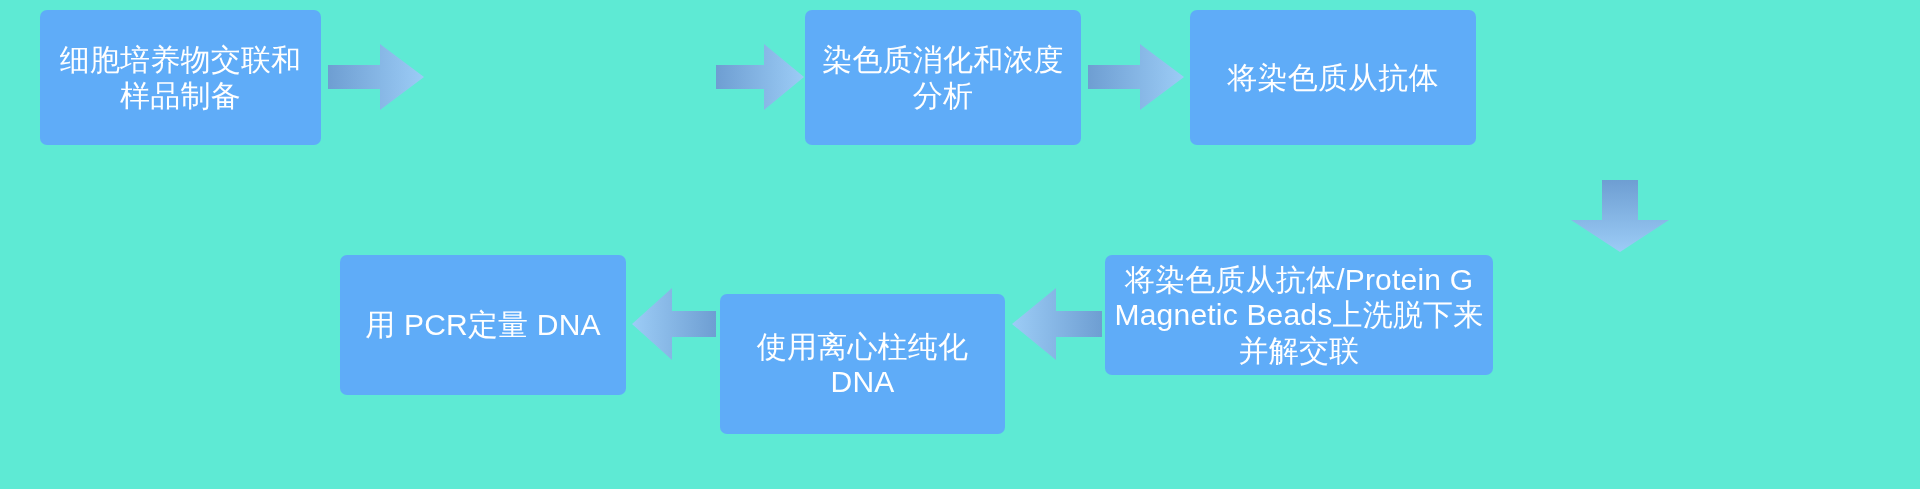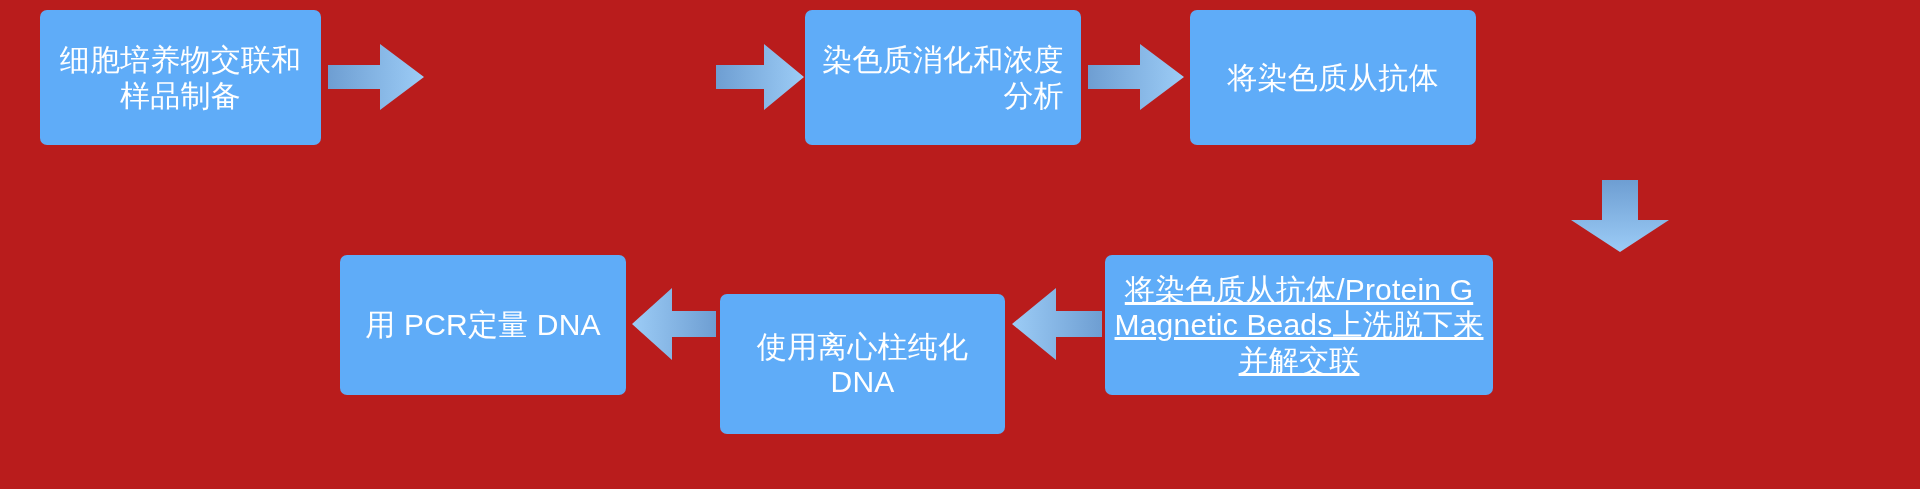--- a/index.html
+++ b/index.html
@@ -10,21 +10,21 @@
   body {
     width: 1920px;
     height: 489px;
     overflow: hidden;
     font-family: "Liberation Sans", "DejaVu Sans", sans-serif;
   }
   #canvas {
     position: relative;
     width: 1920px;
     height: 489px;
-    background: #b91c1c;
+    background: #5eead4;
   }
   .node {
     position: absolute;
     box-sizing: border-box;
     background: #5FACF8;
     border-radius: 7px;
     color: #ffffff;
     display: flex;
     align-items: center;
     justify-content: center;
@@ -67,21 +67,21 @@
       <defs>
         <linearGradient id="gR2" x1="0" y1="0" x2="1" y2="0">
           <stop offset="0%" stop-color="#6E9ED2"></stop>
           <stop offset="100%" stop-color="#9CCCF6"></stop>
         </linearGradient>
       </defs>
       <polygon points="0,21 48,21 48,0 88,33 48,66 48,45 0,45" fill="url(#gR2)"></polygon>
     </svg>
   </div>
 
-  <div class="node" style="left:805px; top:10px; width:276px; height:135px;text-align:right;">染色质消化和浓度
+  <div class="node" style="left:805px; top:10px; width:276px; height:135px;">染色质消化和浓度
 分析</div>
 
   <div class="arrow" style="left:1088px; top:44px; width:96px; height:66px;">
     <svg width="96" height="66" viewBox="0 0 96 66">
       <defs>
         <linearGradient id="gR3" x1="0" y1="0" x2="1" y2="0">
           <stop offset="0%" stop-color="#6E9ED2"></stop>
           <stop offset="100%" stop-color="#9CCCF6"></stop>
         </linearGradient>
       </defs>
@@ -96,21 +96,21 @@
       <defs>
         <linearGradient id="gD1" x1="0" y1="0" x2="0" y2="1">
           <stop offset="0%" stop-color="#6E9ED2"></stop>
           <stop offset="100%" stop-color="#9CCCF6"></stop>
         </linearGradient>
       </defs>
       <polygon points="31,0 67,0 67,40 98,40 49,72 0,40 31,40" fill="url(#gD1)"></polygon>
     </svg>
   </div>
 
-  <div class="node" style="left:1105px; top:255px; width:388px; height:140px;text-decoration:underline;">将染色质从抗体/Protein G
+  <div class="node" style="left:1105px; top:255px; width:388px; height:120px;">将染色质从抗体/Protein G
 Magnetic Beads上洗脱下来
 并解交联</div>
 
   <div class="arrow" style="left:1012px; top:288px; width:90px; height:72px;">
     <svg width="90" height="72" viewBox="0 0 90 72">
       <defs>
         <linearGradient id="gL1" x1="1" y1="0" x2="0" y2="0">
           <stop offset="0%" stop-color="#6E9ED2"></stop>
           <stop offset="100%" stop-color="#9CCCF6"></stop>
         </linearGradient>

